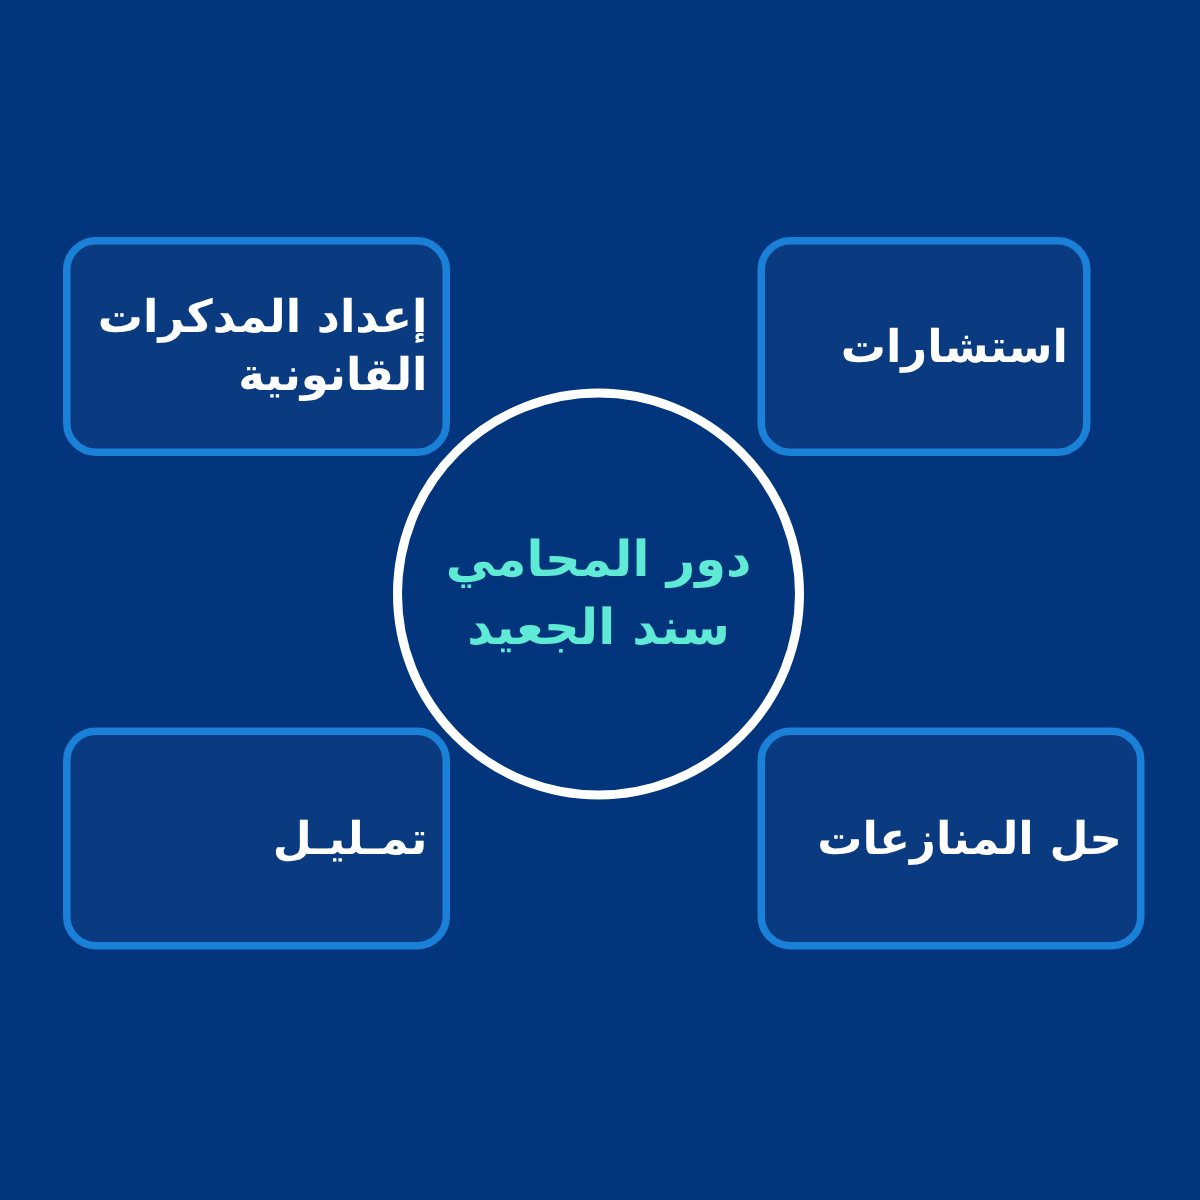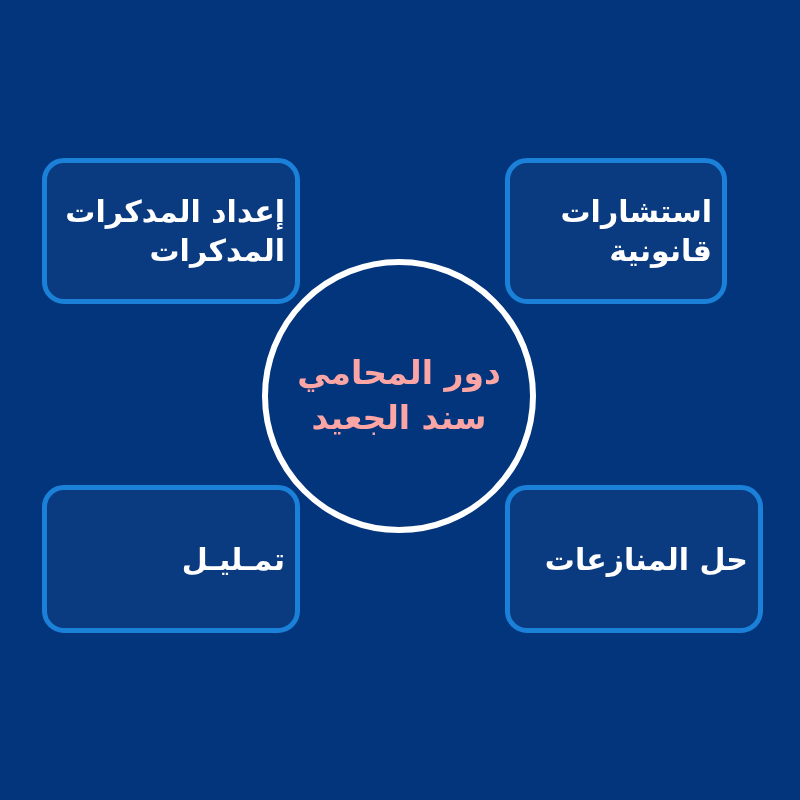--- a/index.html
+++ b/index.html
@@ -69,42 +69,41 @@
     border: 6px solid #ffffff;
     display: flex;
     flex-direction: column;
     align-items: center;
     justify-content: center;
     text-align: center;
     z-index: 5;
   }
 
   #center-circle .center-line {
-    color: #fca5a5;
+    color: #5eead4;
     font-weight: bold;
     font-size: 33px;
     line-height: 1.35;
     white-space: nowrap;
     direction: rtl;
     unicode-bidi: isolate;
   }
 </style>
 </head>
 <body>
 
 <div id="infographic">
 
   <div class="node-box" id="box-top-left">
     <div class="node-label">إعداد المدكرات</div>
-    <div class="node-label">المدكرات</div>
+    <div class="node-label">القانونية</div>
   </div>
 
   <div class="node-box" id="box-top-right">
     <div class="node-label">استشارات</div>
-    <div class="node-label">قانونية</div>
   </div>
 
   <div class="node-box" id="box-bottom-left">
     <div class="node-label">تمـليـل</div>
   </div>
 
   <div class="node-box" id="box-bottom-right">
     <div class="node-label">حل المنازعات</div>
   </div>
 

